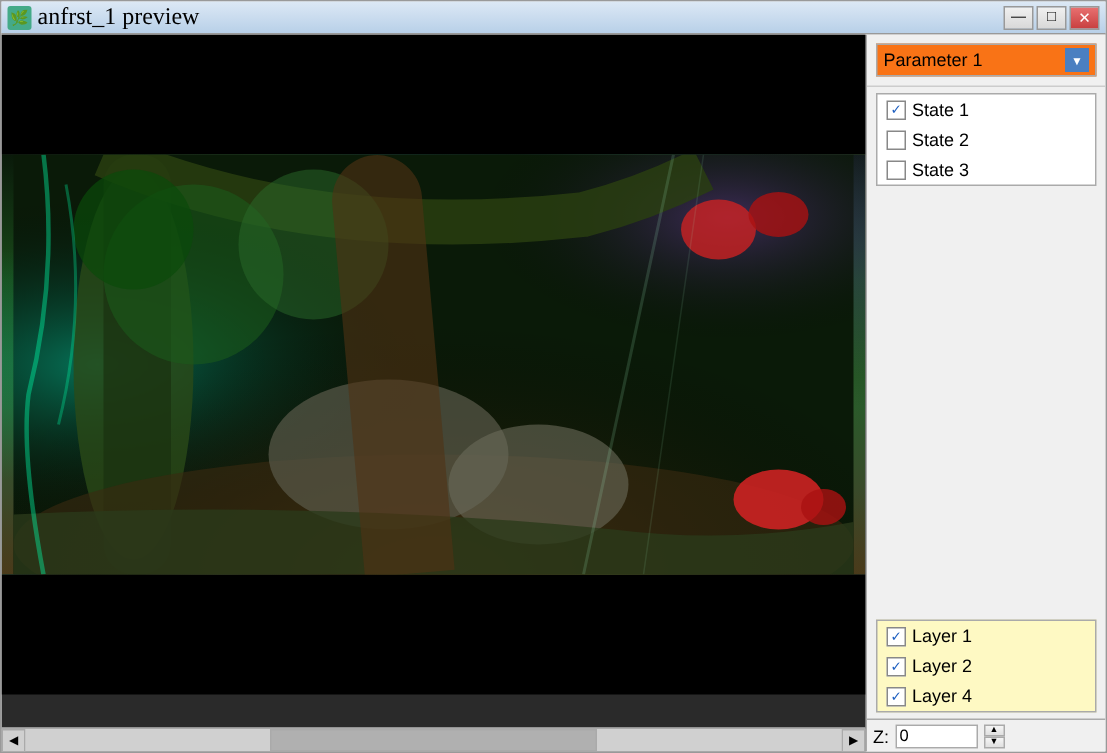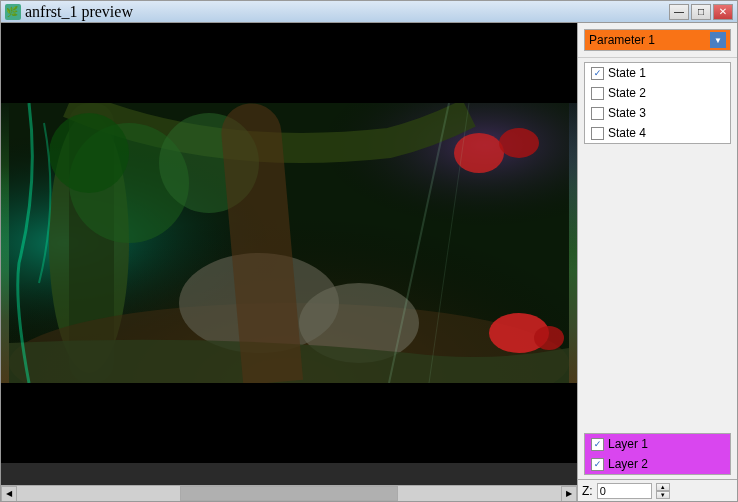--- a/index.html
+++ b/index.html
@@ -261,21 +261,21 @@
 
     
     .panel-spacer {
       flex: 1;
     }
 
     
     .layers-panel {
       border: 1px solid #aaa;
       margin: 4px 6px;
-      background: #d946ef;
+      background: #fef9c3;
       flex-shrink: 0;
     }
 
     
     .z-bar {
       height: 22px;
       background: #f0f0f0;
       border-top: 1px solid #aaa;
       display: flex;
       align-items: center;
@@ -427,36 +427,36 @@
           <span class="cb-label">State 1</span>
         </div>
         <div class="checkbox-item">
           <div class="cb"></div>
           <span class="cb-label">State 2</span>
         </div>
         <div class="checkbox-item">
           <div class="cb"></div>
           <span class="cb-label">State 3</span>
         </div>
-        <div class="checkbox-item">
-          <div class="cb"></div>
-          <span class="cb-label">State 4</span>
-        </div>
       </div>
 
       <div class="panel-spacer"></div>
 
       <div class="layers-panel">
         <div class="checkbox-item">
           <div class="cb checked"></div>
           <span class="cb-label">Layer 1</span>
         </div>
         <div class="checkbox-item">
           <div class="cb checked"></div>
           <span class="cb-label">Layer 2</span>
+        </div>
+        <div class="checkbox-item">
+          <div class="cb checked"></div>
+          <span class="cb-label">Layer 4</span>
         </div>
       </div>
 
       <div class="z-bar">
         <span class="z-label">Z:</span>
         <input class="z-input" type="text" value="0" style="width: 55px;">
         <div class="z-spinner">
           <div class="z-spin-btn">▲</div>
           <div class="z-spin-btn">▼</div>
         </div>

